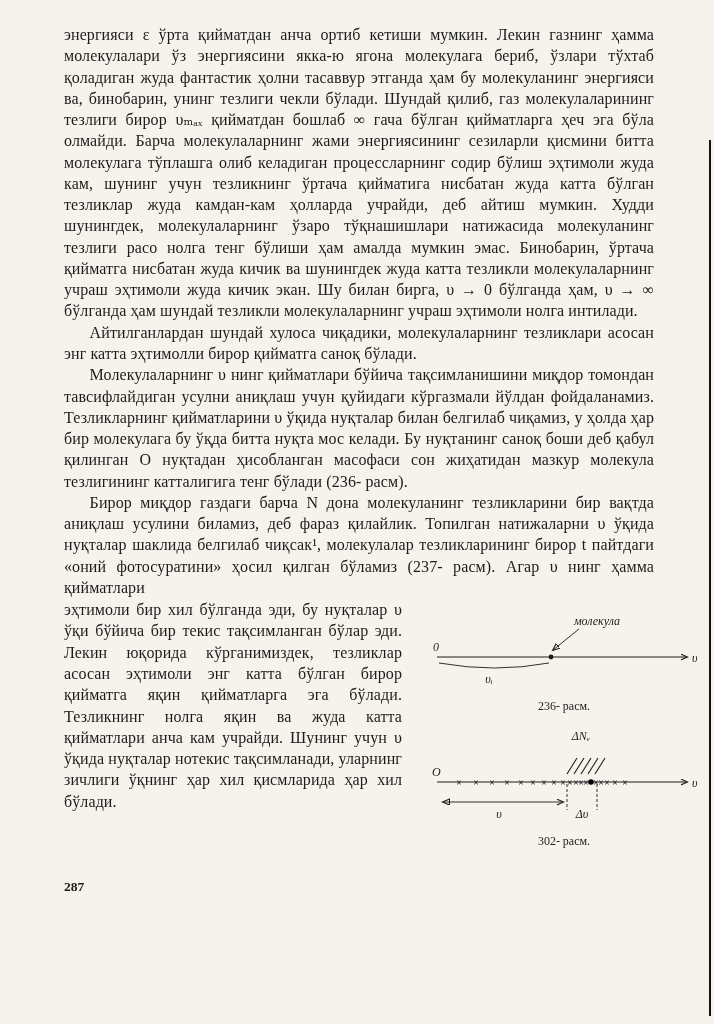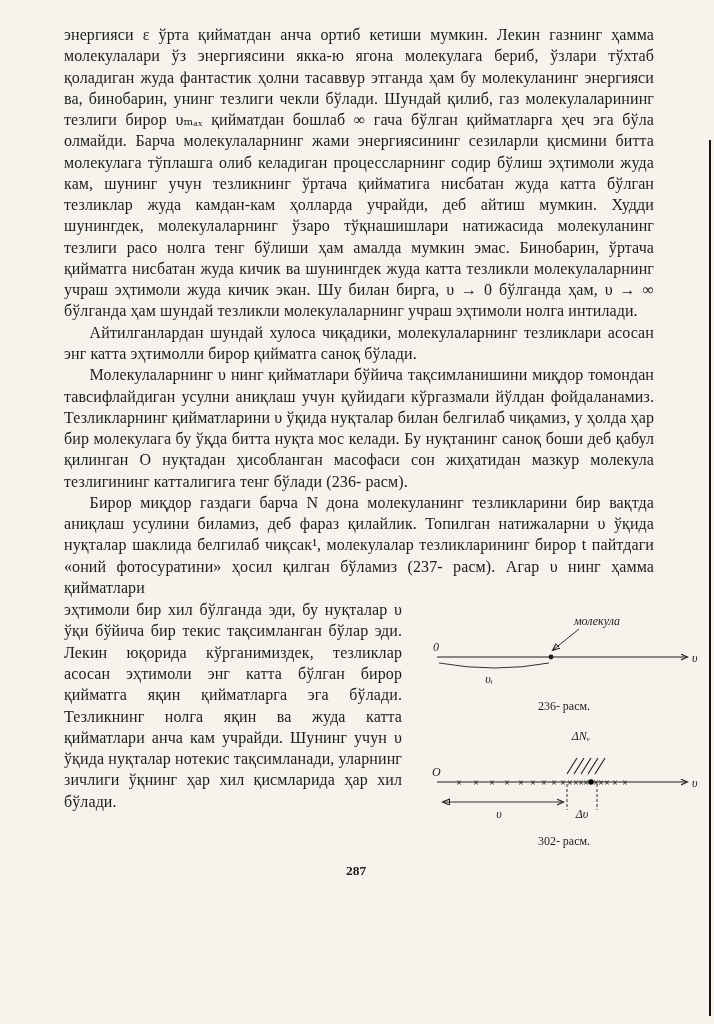--- a/index.html
+++ b/index.html
@@ -26,24 +26,24 @@
   figure { margin: 10px 0 10px 0; text-align: center; }
   .fig-caption { font-size: 12px; margin-top: 2px; margin-bottom: 14px; }
   .footnote {
     font-size: 11.8px;
     line-height: 1.3;
     text-align: justify;
     text-indent: 1.6em;
     margin-top: 8px;
   }
   .page-number {
-    text-align: center;
+    text-align: left;
     font-size: 13.5px;
     font-weight: bold;
-    margin-top: 0;
+    margin-top: 16px;
     padding-right: 6px;
   }
   .scan-edge {
     position: absolute;
     right: 3px; top: 140px;
     width: 2px; height: 876px;
     background: #15130f;
   }
   svg { overflow: visible; }
   svg text {

